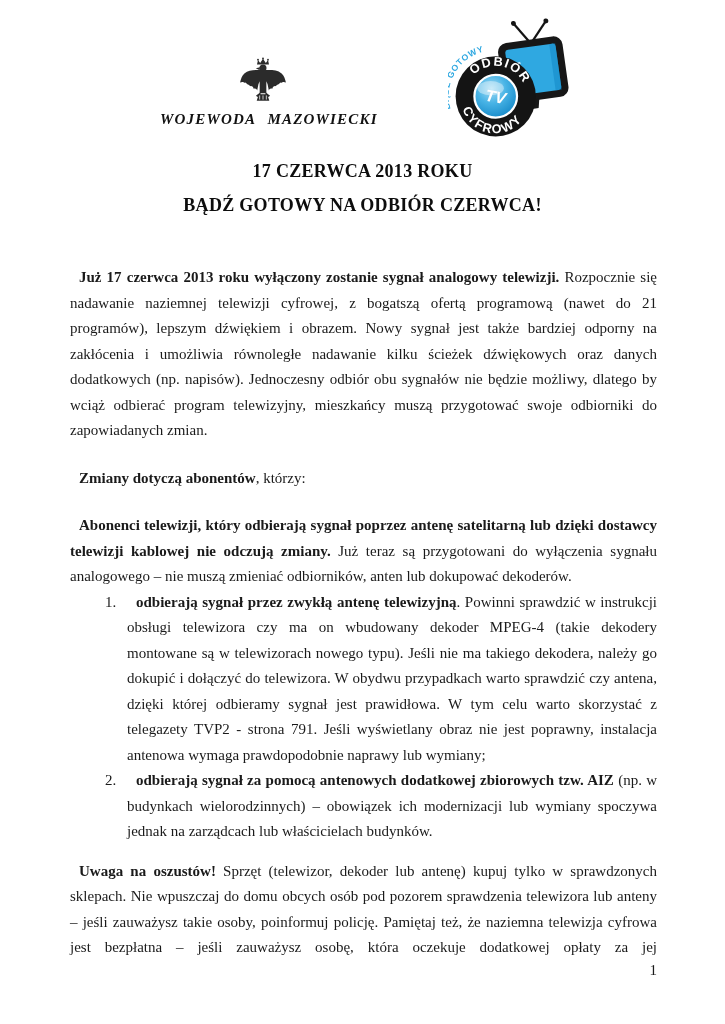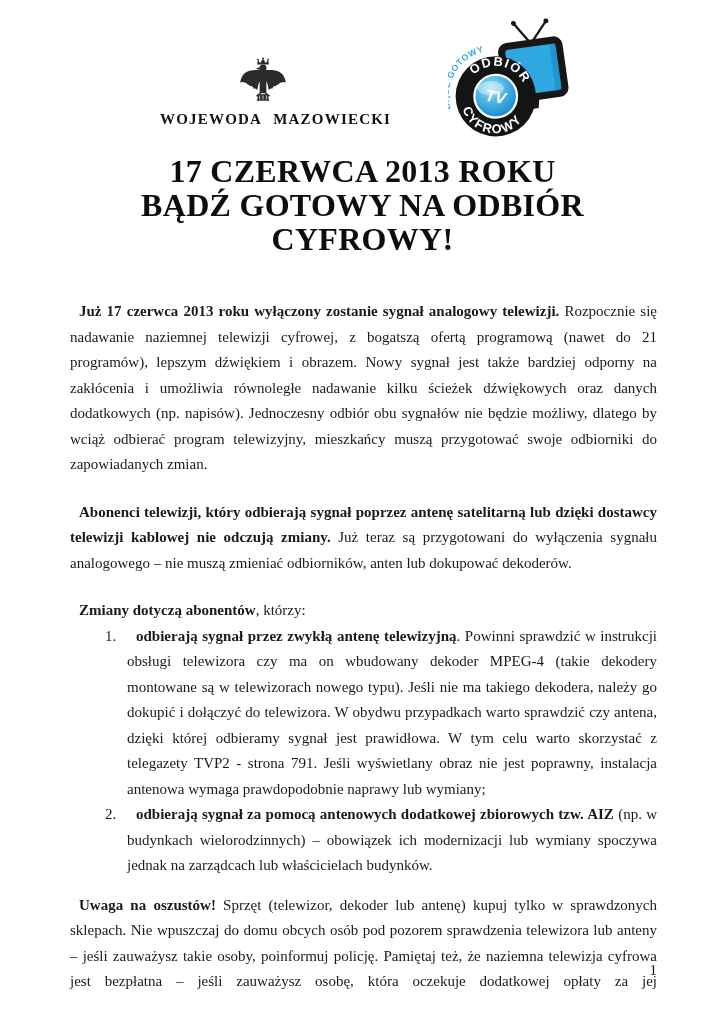--- a/index.html
+++ b/index.html
@@ -10,38 +10,39 @@
     margin:0 auto;
     overflow:hidden;
     font-family:"Liberation Serif","DejaVu Serif",serif;
     color:#1a1a1a;
   }
   
   .header{position:relative;height:150px;}
   .emblem-block{
     position:absolute;left:160px;top:55px;width:206px;
     text-align:center;
+    font-style:italic;
   }
   .emblem-block svg{display:block;margin:0 auto;}
   .authority{
     margin-top:6px;
     font-weight:bold;
     font-size:15px;
     letter-spacing:1.2px;
     word-spacing:7px;
     color:#111;
     white-space:nowrap;
   }
   .logo-block{position:absolute;left:448px;top:14px;width:132px;height:128px;}
   
   .title{
     margin:4px 70px 0 70px;
     text-align:center;
     font-weight:bold;
-    font-size:32px;
+    font-size:18px;
     line-height:34px;
     letter-spacing:0.3px;
     color:#0d0d0d;
   }
   
   .body-col{
     margin:43px 68px 0 70px;
     font-size:15px;
     line-height:25.5px;
     text-align:justify;
@@ -144,30 +145,30 @@
         <path id="arcOuter" d="M 3 82 A 45 45 0 0 1 42 23" fill="none"></path>
         <text font-family="Liberation Sans, sans-serif" font-size="8.5" font-weight="bold" fill="#2fa8e1" letter-spacing="0.8">
           <textPath href="#arcOuter" startOffset="2%">BĄDŹ GOTOWY NA</textPath>
         </text>
       </svg>
     </div>
   </div>
 
   <h1 class="title">
     <span>17 CZERWCA 2013 ROKU</span><br>
-    <span>BĄDŹ GOTOWY NA ODBIÓR CYFROWY!</span>
+    <span>BĄDŹ GOTOWY NA ODBIÓR CZERWCA!</span>
   </h1>
 
   <div class="body-col">
 
     <p class="para"><span class="b">Już 17 czerwca 2013 roku wyłączony zostanie sygnał analogowy telewizji.</span><span> Rozpocznie się nadawanie naziemnej telewizji cyfrowej, z bogatszą ofertą programową (nawet do 21 programów), lepszym dźwiękiem i obrazem. Nowy sygnał jest także bardziej odporny na zakłócenia i umożliwia równoległe nadawanie kilku ścieżek dźwiękowych oraz danych dodatkowych (np. napisów). Jednoczesny odbiór obu sygnałów nie będzie możliwy, dlatego by wciąż odbierać program telewizyjny, mieszkańcy muszą przygotować swoje odbiorniki do zapowiadanych zmian.</span></p>
 
+    <p class="para list-intro"><span class="b">Zmiany dotyczą abonentów</span><span>, którzy:</span></p>
+
     <p class="para"><span class="b">Abonenci telewizji, który odbierają sygnał poprzez antenę satelitarną lub dzięki dostawcy telewizji kablowej nie odczują zmiany.</span><span> Już teraz są przygotowani do wyłączenia sygnału analogowego – nie muszą zmieniać odbiorników, anten lub dokupować dekoderów.</span></p>
-
-    <p class="para list-intro"><span class="b">Zmiany dotyczą abonentów</span><span>, którzy:</span></p>
 
     <div class="num-list">
       <div class="num-item">
         <span class="num-cell">1.</span>
         <span class="num-text"><span class="b">odbierają sygnał przez zwykłą antenę telewizyjną</span><span>. Powinni sprawdzić w instrukcji obsługi telewizora czy ma on wbudowany dekoder MPEG-4 (takie dekodery montowane są w telewizorach nowego typu). Jeśli nie ma takiego dekodera, należy go dokupić i dołączyć do telewizora. W obydwu przypadkach warto sprawdzić czy antena, dzięki której odbieramy sygnał jest prawidłowa. W tym celu warto skorzystać z telegazety TVP2 - strona 791. Jeśli wyświetlany obraz nie jest poprawny, instalacja antenowa wymaga prawdopodobnie naprawy lub wymiany;</span></span>
       </div>
       <div class="num-item">
         <span class="num-cell">2.</span>
         <span class="num-text"><span class="b">odbierają sygnał za pomocą antenowych dodatkowej zbiorowych tzw. AIZ</span><span> (np. w budynkach wielorodzinnych) – obowiązek ich modernizacji lub wymiany spoczywa jednak na zarządcach lub właścicielach budynków.</span></span>
       </div>

